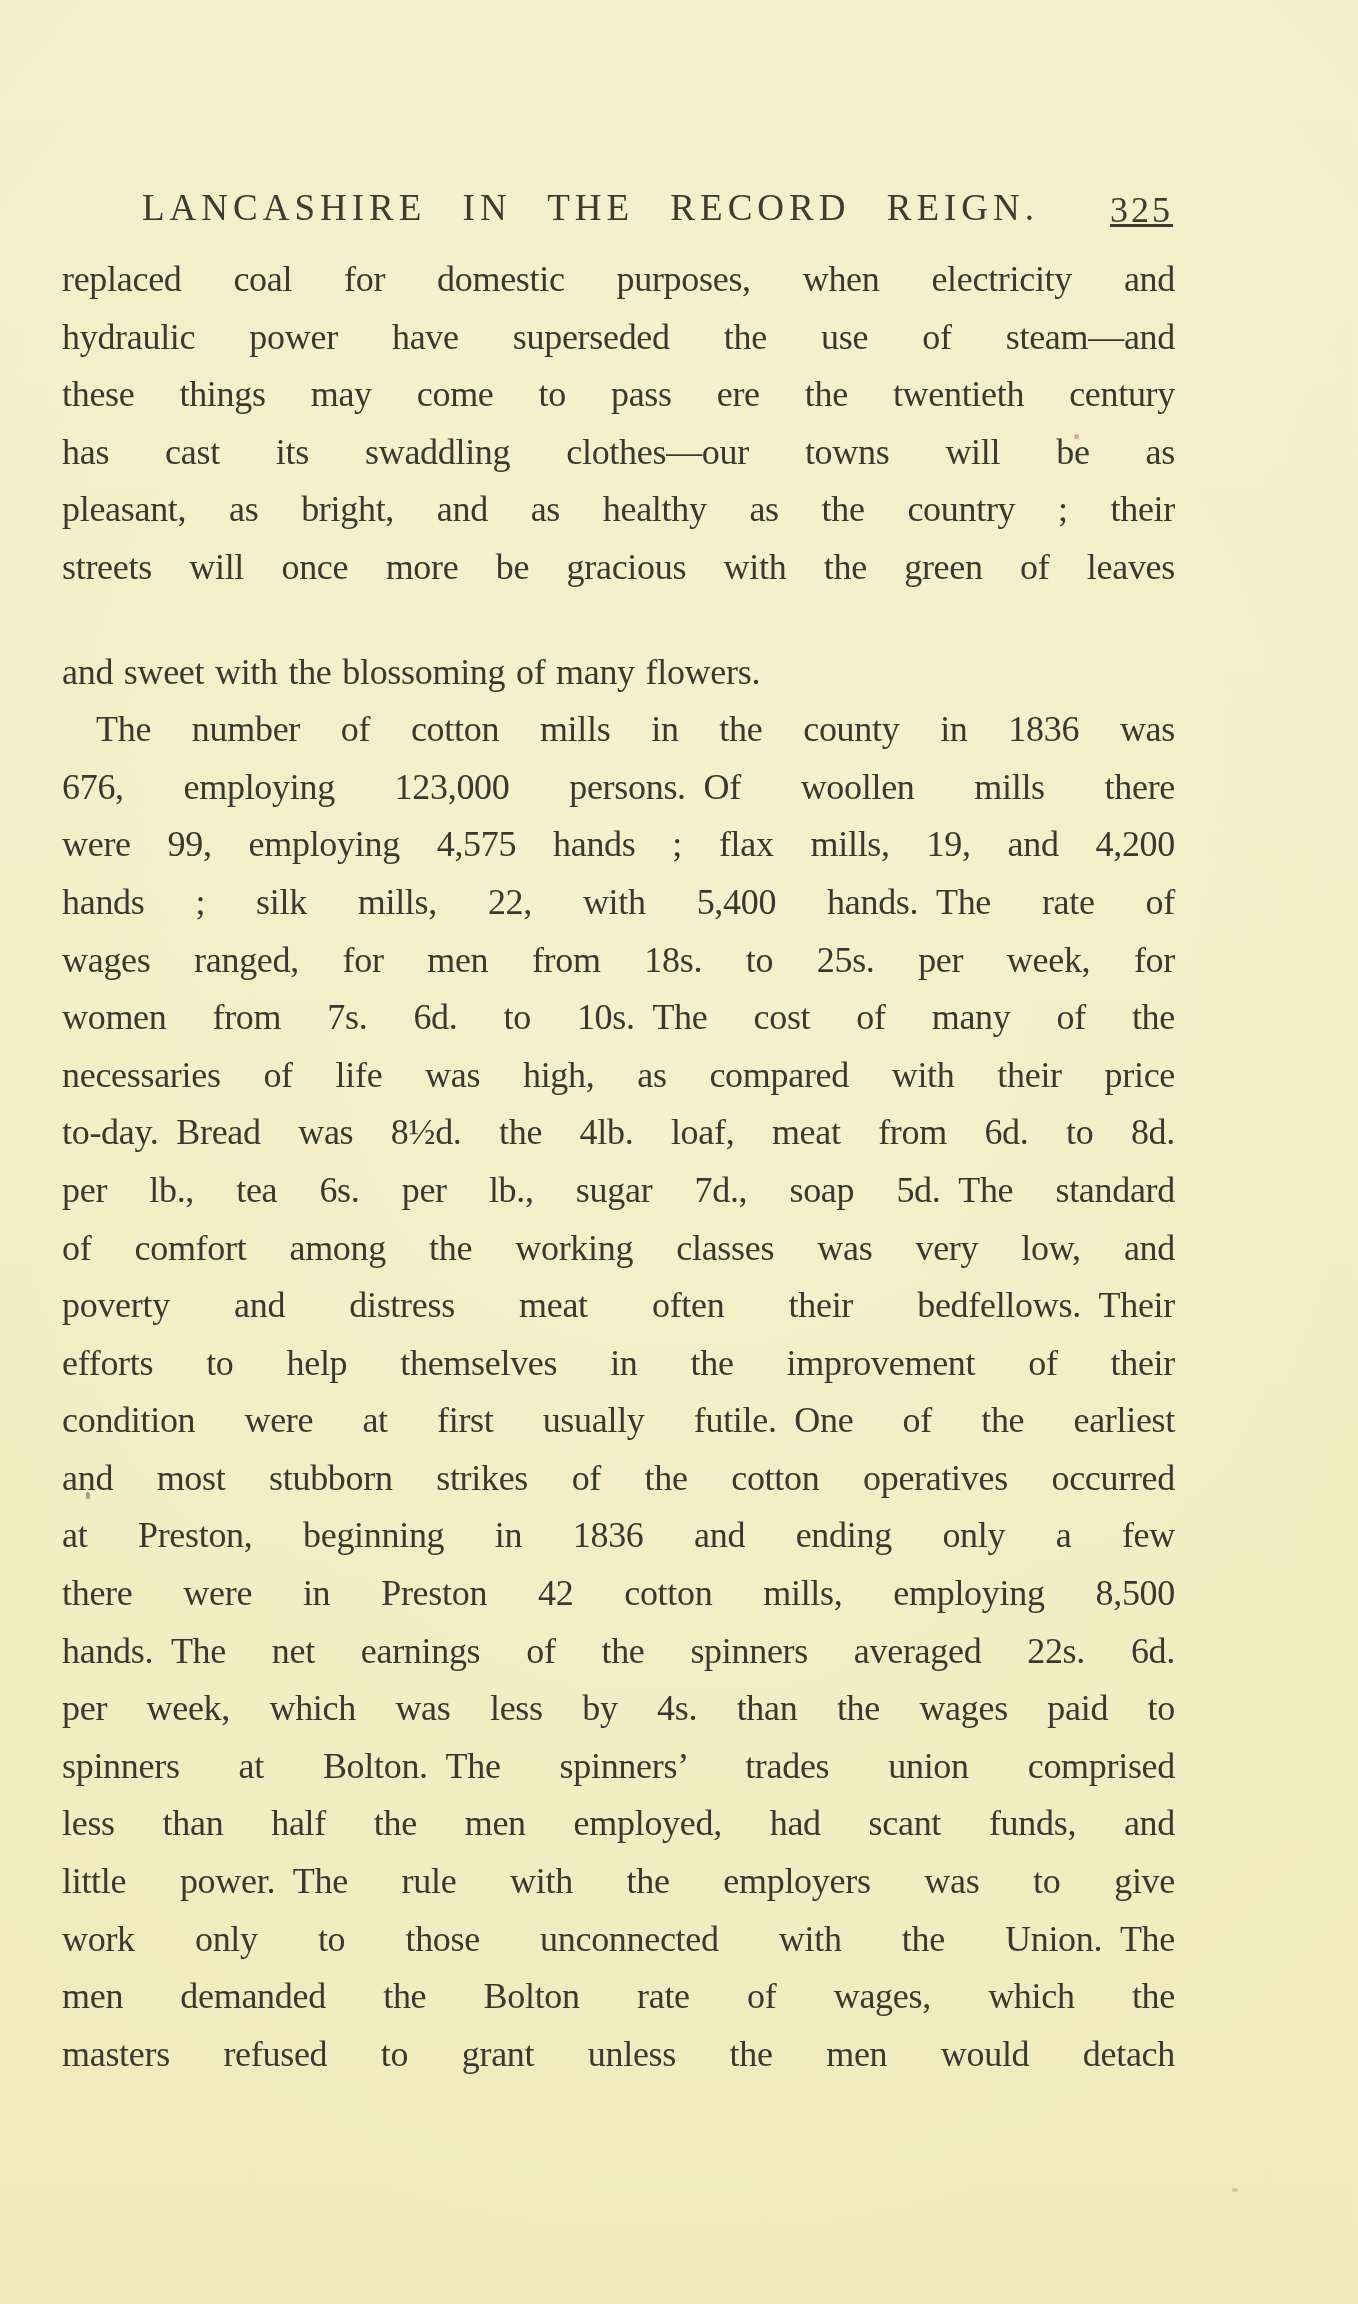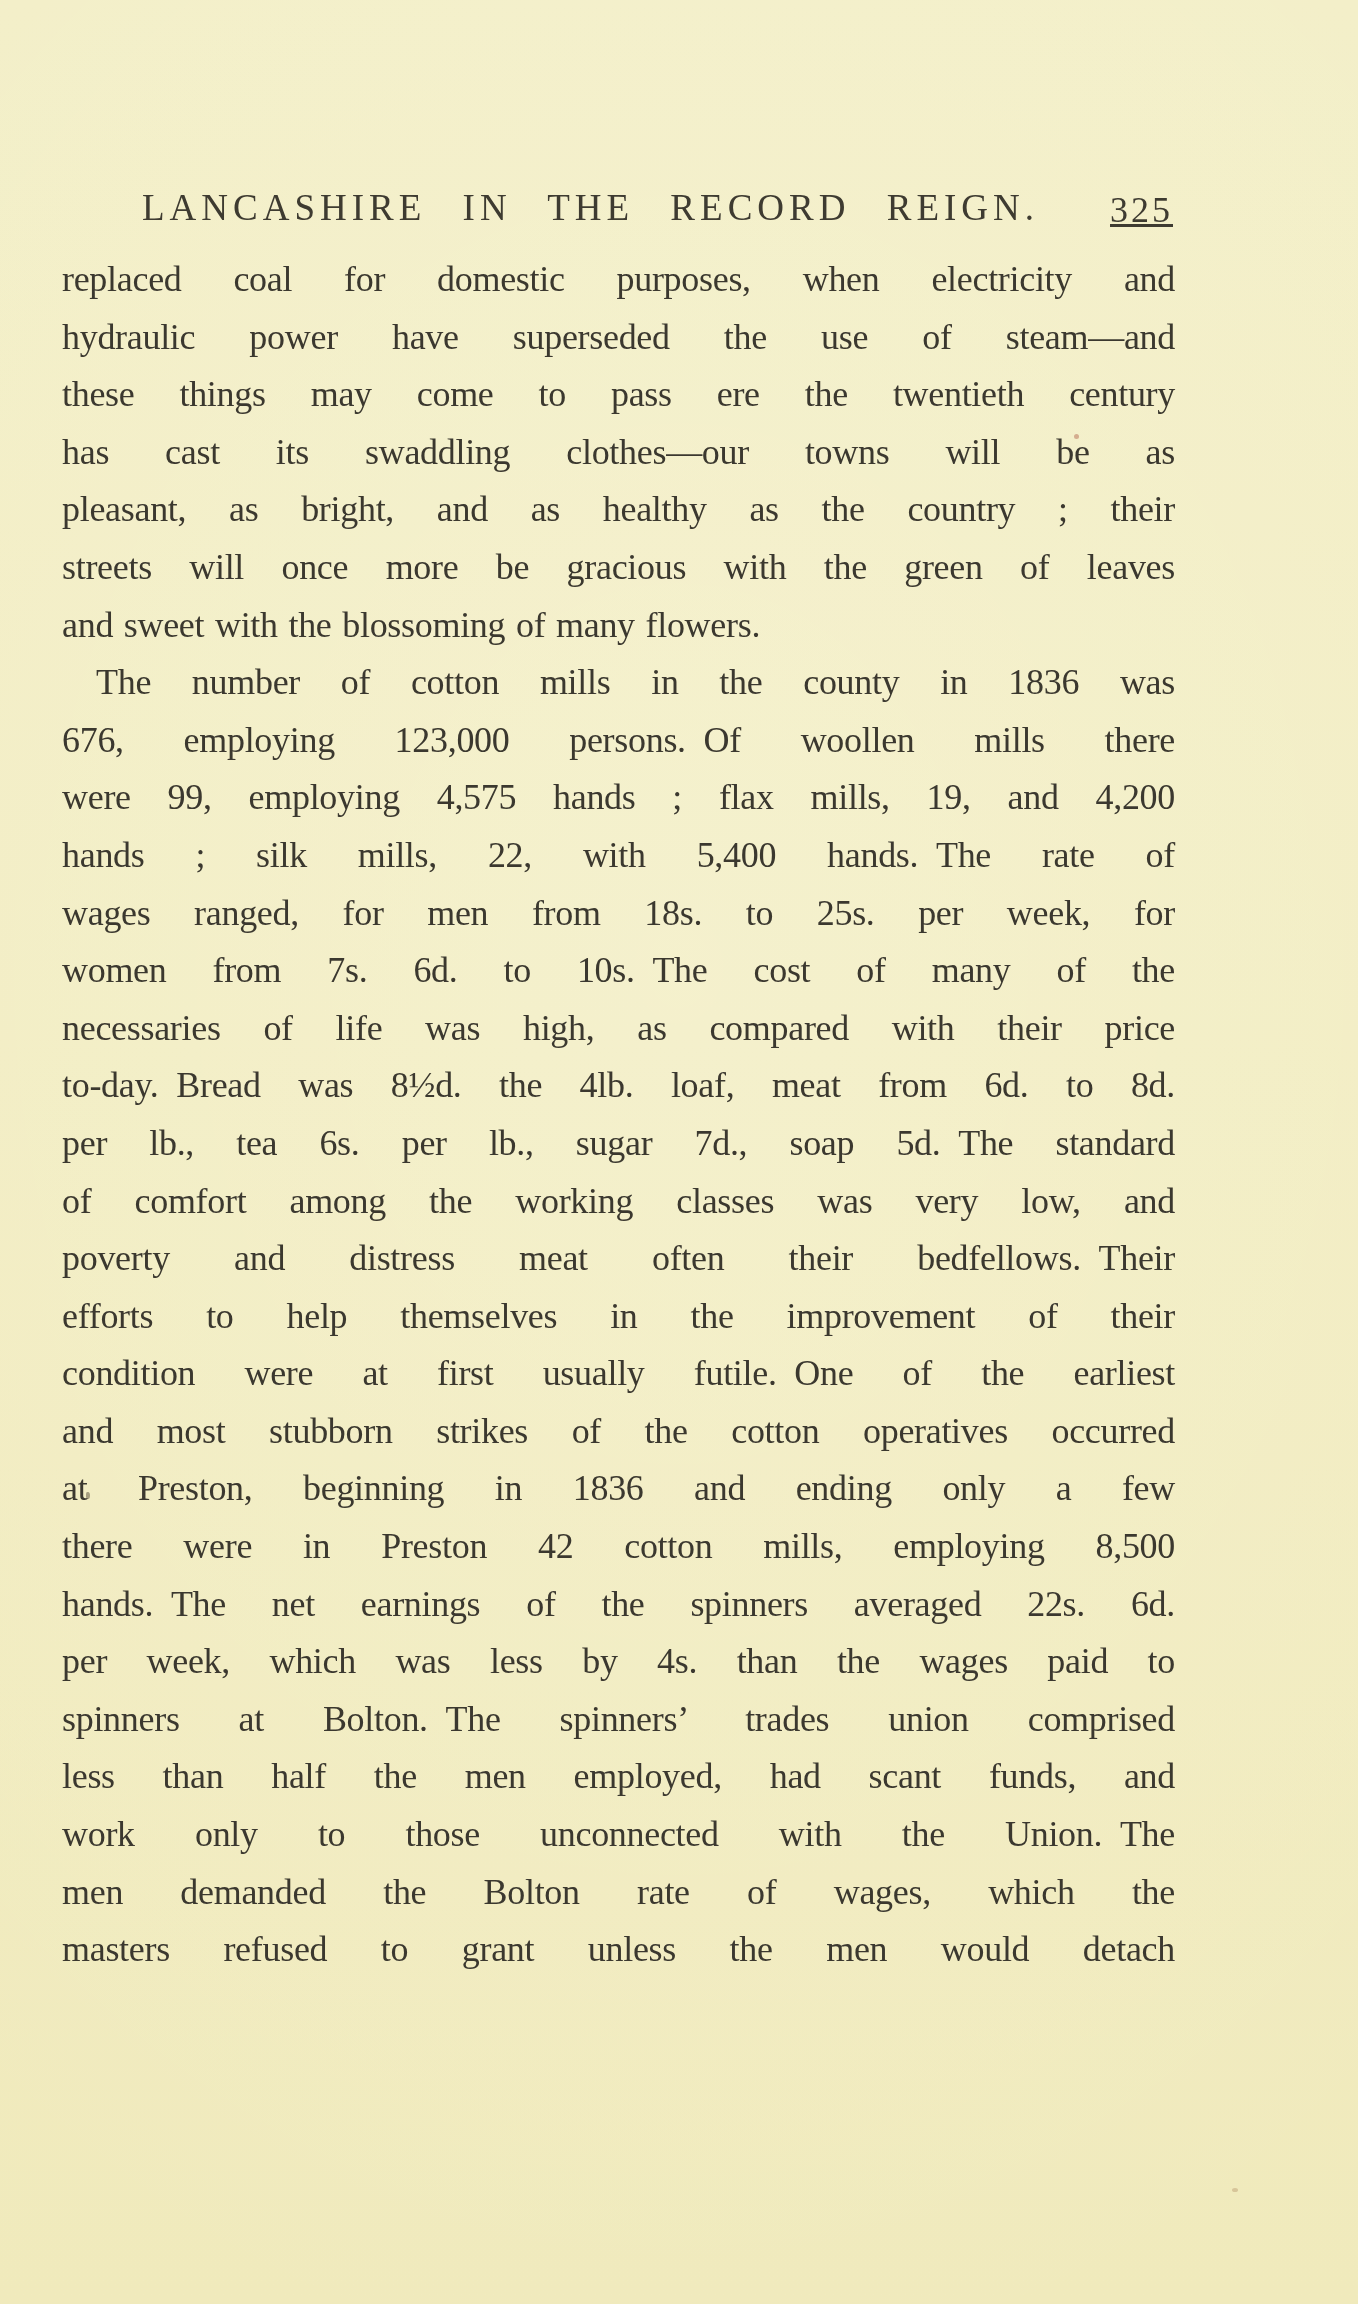--- a/index.html
+++ b/index.html
@@ -53,20 +53,21 @@
     word-spacing:2px;
   }
   .line{
     text-align:justify;
     text-align-last:justify;
     -moz-text-align-last:justify;
     text-justify:inter-word;
   }
   .line.pend{
     text-align-last:left;
+    margin-top:47px;
     -moz-text-align-last:left;
   }
   .line.indent{
     text-indent:34px;
   }
   .speck{
     position:absolute;
     border-radius:50%;
     pointer-events:none;
   }
@@ -104,20 +105,21 @@
       <div class="line">poverty and distress meat often their bedfellows. Their</div>
       <div class="line">efforts to help themselves in the improvement of their</div>
       <div class="line">condition were at first usually futile. One of the earliest</div>
       <div class="line">and most stubborn strikes of the cotton operatives occurred</div>
       <div class="line">at Preston, beginning in 1836 and ending only a few</div>
       <div class="line">there were in Preston 42 cotton mills, employing 8,500</div>
       <div class="line">hands. The net earnings of the spinners averaged 22s. 6d.</div>
       <div class="line">per week, which was less by 4s. than the wages paid to</div>
       <div class="line">spinners at Bolton. The spinners’ trades union comprised</div>
       <div class="line">less than half the men employed, had scant funds, and</div>
+      <div class="line">little power. The rule with the employers was to give</div>
       <div class="line">work only to those unconnected with the Union. The</div>
       <div class="line">men demanded the Bolton rate of wages, which the</div>
       <div class="line">masters refused to grant unless the men would detach</div>
     </div>
 
   <div class="speck s1"></div>
   <div class="speck s2"></div>
   <div class="speck s3"></div>
 </div>
 

